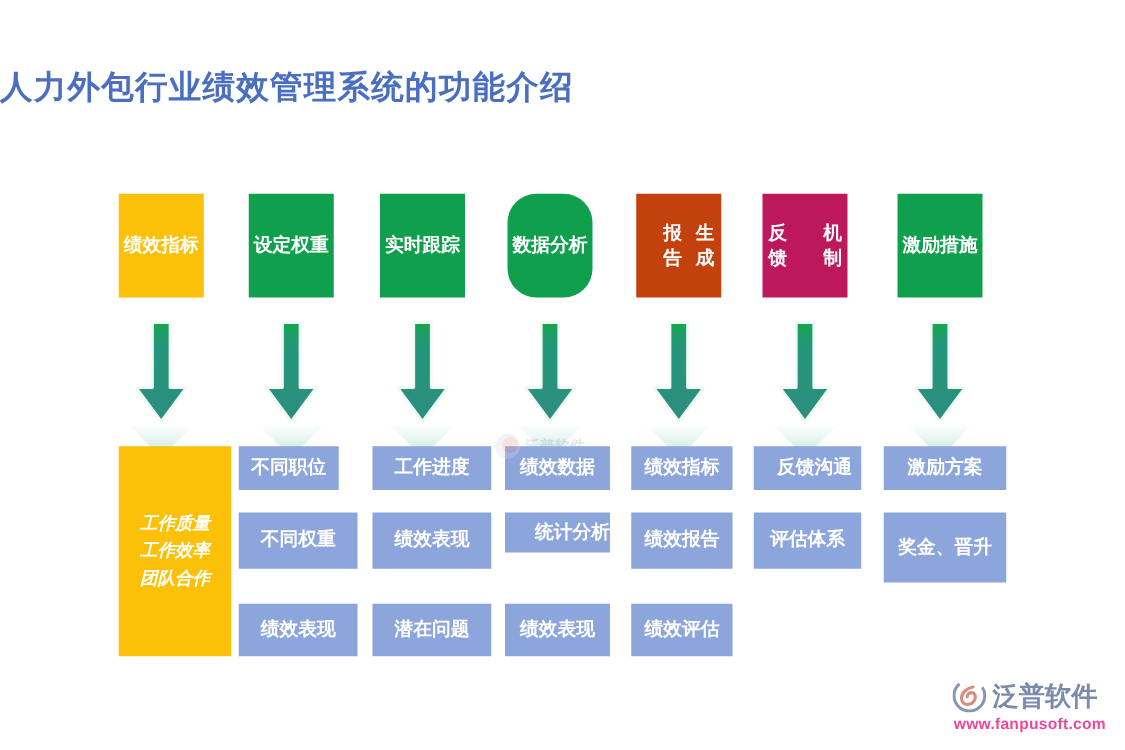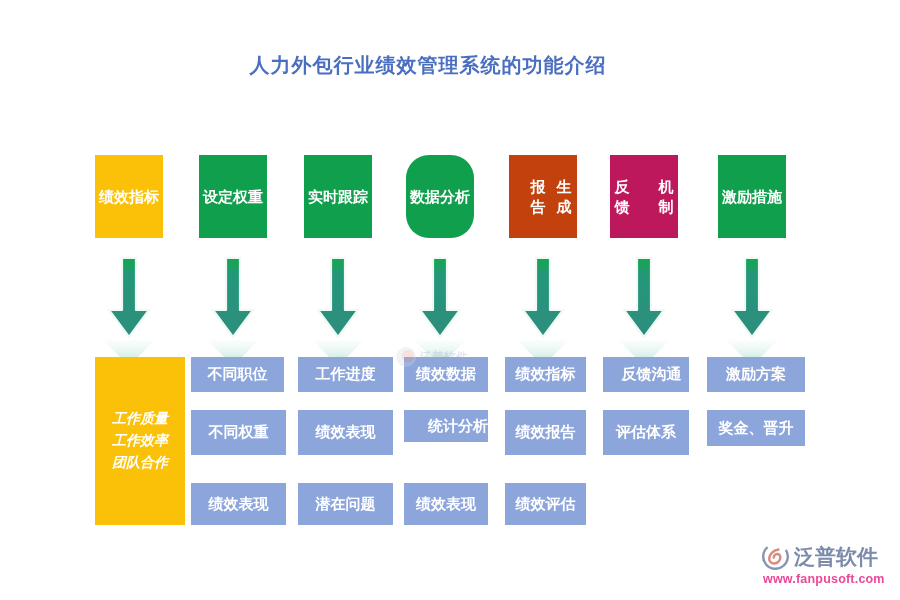--- a/index.html
+++ b/index.html
@@ -13,22 +13,22 @@
     position: relative;
     width: 900px; height: 600px;
     background: #ffffff;
   }
 
   
   .title {
     position: absolute;
     left: 0; top: 52px;
     width: 856px;
-    text-align: center;
-    font-size: 20px;
+    text-align: left;
+    font-size: 26px;
     font-weight: bold;
     color: #4A6FC0;
     letter-spacing: 1px;
     white-space: nowrap;
   }
 
   
   .top-box {
     position: absolute;
     top: 155px;
@@ -190,21 +190,21 @@
         </svg></div>
       <div class="ghost" style="left: 207px;"><svg width="52" height="30" viewBox="0 0 52 30">
           <defs>
             <linearGradient id="gg1" x1="0" y1="1" x2="0" y2="0">
               <stop offset="0%" stop-color="#5ec2a8" stop-opacity="0.85"></stop>
               <stop offset="100%" stop-color="#bfe6dc" stop-opacity="0.1"></stop>
             </linearGradient>
           </defs>
           <path d="M26 30 L52 4 H0 Z" fill="url(#gg1)"></path>
         </svg></div>
-      <div class="det-box det-blue" style="left: 191px; width: 93px; top: 357px; height: 35px;">
+      <div class="det-box det-blue" style="left: 191px; width: 80px; top: 357px; height: 35px;">
         <span>不同职位</span>
       </div>
       <div class="det-box det-blue" style="left: 191px; width: 95px; top: 410px; height: 45px;">
         <span>不同权重</span>
       </div>
       <div class="det-box det-blue" style="left: 191px; width: 95px; top: 483px; height: 42px;">
         <span>绩效表现</span>
       </div>
       <div class="top-box" style="left: 304px; width: 68px; background: rgb(16, 160, 77);">
         <span class="l">实时</span>
@@ -350,21 +350,21 @@
             <linearGradient id="gg6" x1="0" y1="1" x2="0" y2="0">
               <stop offset="0%" stop-color="#5ec2a8" stop-opacity="0.85"></stop>
               <stop offset="100%" stop-color="#bfe6dc" stop-opacity="0.1"></stop>
             </linearGradient>
           </defs>
           <path d="M26 30 L52 4 H0 Z" fill="url(#gg6)"></path>
         </svg></div>
       <div class="det-box det-blue" style="left: 707px; width: 98px; top: 357px; height: 35px;">
         <span>激励方案</span>
       </div>
-      <div class="det-box det-blue" style="left: 707px; width: 98px; top: 410px; height: 36px;">
+      <div class="det-box det-blue" style="left: 707px; width: 98px; top: 410px; height: 56px;">
         <span>奖金、晋升</span>
       </div>
     </div>
 
   <div class="watermark">
     <div class="wm-mark"></div>
     <div class="wm-text">泛普软件</div>
   </div>
 
   <div class="brand">

